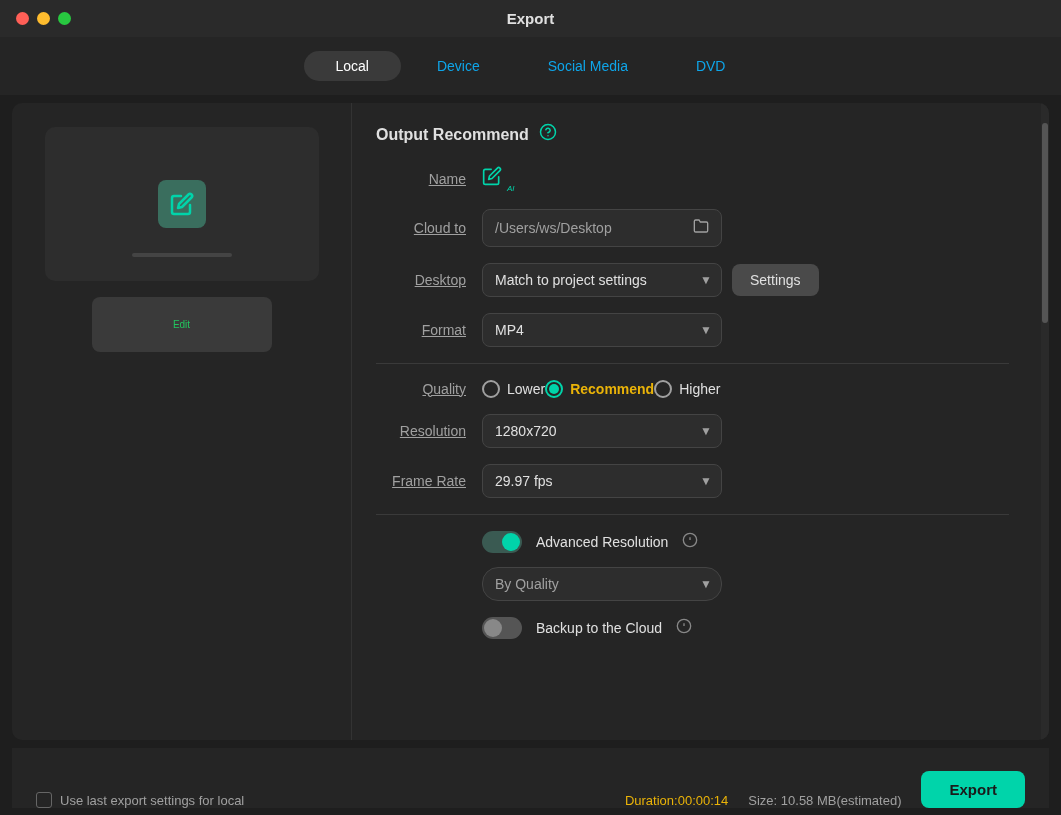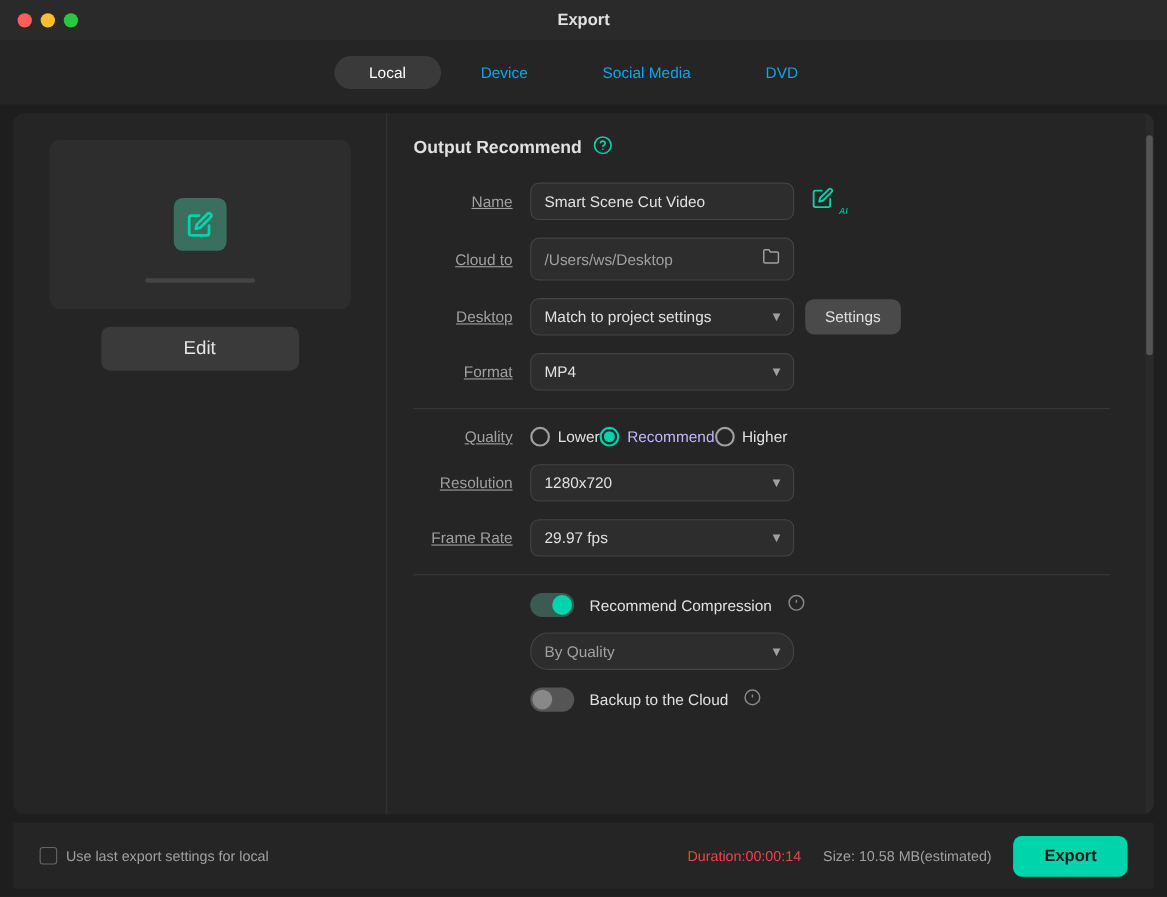--- a/index.html
+++ b/index.html
@@ -99,26 +99,26 @@
     .preview-line {
       position: absolute;
       bottom: 24px;
       width: 100px;
       height: 4px;
       background: #444;
       border-radius: 2px;
     }
     .edit-btn {
       width: 180px;
-      padding: 10px;
+      padding: 22px;
       background: #3a3a3a;
       border: none;
       border-radius: 8px;
-      color: #e5e5e5;
-      font-size: 17px;
+      color: #22c55e;
+      font-size: 10px;
       cursor: pointer;
       font-weight: 500;
     }
 
     
     .right-panel {
       flex: 1;
       padding: 20px 32px 20px 24px;
       overflow-y: auto;
     }
@@ -290,22 +290,22 @@
       width: 10px;
       height: 10px;
       border-radius: 50%;
       background: #00d4aa;
     }
     .radio-label {
       font-size: 14px;
       color: #e0e0e0;
     }
     .radio-label.recommend {
-      color: #c4b5fd;
-      font-weight: 400;
+      color: #eab308;
+      font-weight: 700;
     }
     .toggle-track {
       width: 40px;
       height: 22px;
       border-radius: 11px;
       background: #555;
       display: flex;
       align-items: center;
       padding: 2px;
       cursor: pointer;
@@ -353,21 +353,21 @@
       outline: none;
       appearance: none;
       cursor: pointer;
     }
 
     
     .bottom-bar {
       height: 60px;
       background: #252525;
       display: flex;
-      align-items: center;
+      align-items: flex-end;
       padding: 0 24px;
       gap: 20px;
       margin: 0 12px;
     }
     .checkbox-wrapper {
       display: flex;
       align-items: center;
       gap: 8px;
       cursor: pointer;
     }
@@ -378,21 +378,21 @@
       border-radius: 3px;
       background: transparent;
     }
     .checkbox-label {
       font-size: 13px;
       color: #a0a0a0;
     }
     .spacer { flex: 1; }
     .duration-text {
       font-size: 13px;
-      color: #ef4444;
+      color: #eab308;
     }
     .size-text {
       font-size: 13px;
       color: #a0a0a0;
     }
     .export-btn {
       background: #00d4aa;
       border: none;
       border-radius: 8px;
       padding: 10px 28px;
@@ -456,21 +456,20 @@
           <svg width="18" height="18" viewBox="0 0 24 24" fill="none" stroke="#00d4aa" stroke-width="2" stroke-linecap="round" stroke-linejoin="round">
             <circle cx="12" cy="12" r="10"></circle>
             <path d="M9.09 9a3 3 0 0 1 5.83 1c0 2-3 3-3 3"></path>
             <line x1="12" y1="17" x2="12.01" y2="17"></line>
           </svg>
         </span>
       </div>
 
       <div class="form-row">
         <span class="form-label">Name</span>
-        <input class="form-input" type="text" value="Smart Scene Cut Video" style="">
         <span class="ai-icon">
           <svg width="20" height="20" viewBox="0 0 24 24" fill="none" stroke="#00d4aa" stroke-width="2" stroke-linecap="round" stroke-linejoin="round">
             <path d="M11 4H4a2 2 0 0 0-2 2v14a2 2 0 0 0 2 2h14a2 2 0 0 0 2-2v-7"></path>
             <path d="M18.5 2.5a2.121 2.121 0 0 1 3 3L12 15l-4 1 1-4 9.5-9.5z"></path>
           </svg>
           <sub style="font-size:8px; color:#00d4aa; font-style:italic;">AI</sub>
         </span>
       </div>
 
       <div class="form-row">
@@ -557,21 +556,21 @@
           <span class="select-arrow">▼</span>
         </div>
       </div>
 
       <hr class="divider">
 
       <div class="toggle-indent toggle-row-centered">
         <div class="toggle-track on">
           <div class="toggle-knob"></div>
         </div>
-        <span class="toggle-label">Recommend Compression</span>
+        <span class="toggle-label">Advanced Resolution</span>
         <span class="info-icon">
           <svg width="16" height="16" viewBox="0 0 24 24" fill="none" stroke="#888" stroke-width="2">
             <circle cx="12" cy="12" r="10"></circle>
             <line x1="12" y1="8" x2="12" y2="12"></line>
             <line x1="12" y1="16" x2="12.01" y2="16"></line>
           </svg>
         </span>
       </div>
 
       <div class="compression-dropdown">

